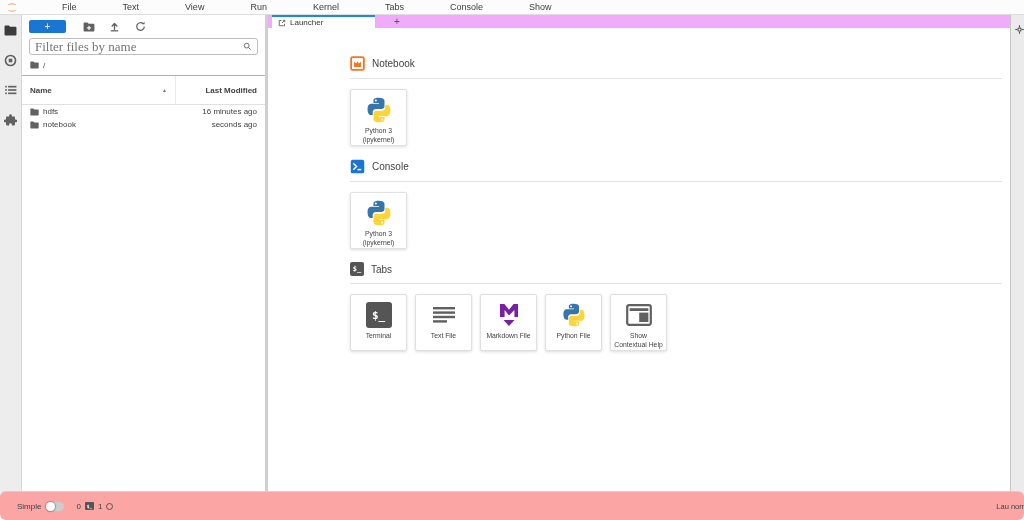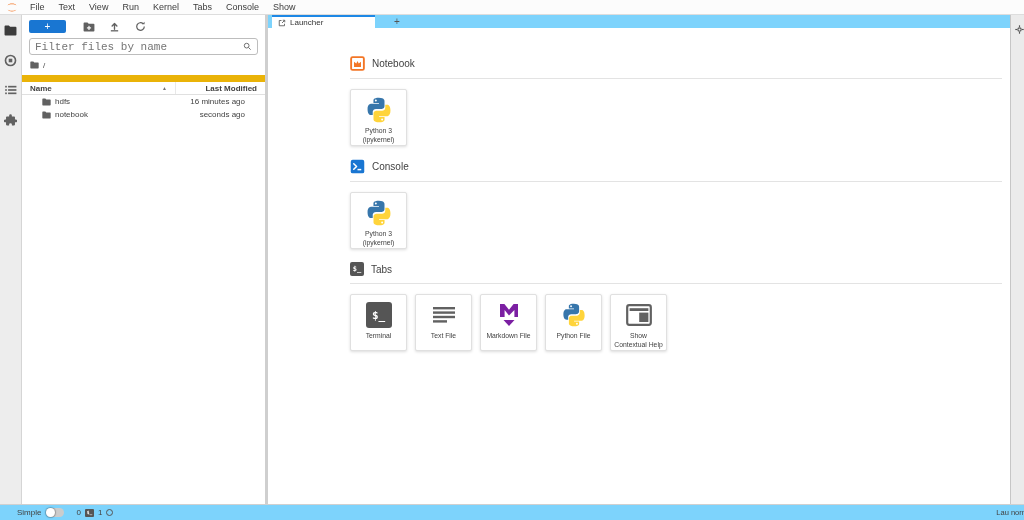--- a/index.html
+++ b/index.html
@@ -4,55 +4,55 @@
 <style>
   * { margin:0; padding:0; box-sizing:border-box; }
   html,body { background:#888; }
   .app {
     position:relative; width:1024px; height:520px; overflow:hidden;
     background:#fff; font-family:"Liberation Sans", sans-serif;
     -webkit-font-smoothing:antialiased; color:#424242;
   }
   
   .menubar { height:15px; background:#fcfcfc; border-bottom:1px solid #ddd;
-    display:flex; align-items:center; }
+    display:flex; align-items:center;gap:32px; }
   .logo { width:23px; height:14px; display:flex; align-items:center; justify-content:center; }
   .menu-item { font-size:9px; color:#3c3c3c; padding:0 7px; line-height:14px; cursor:pointer; }
   
   .workspace { position:absolute; top:15px; bottom:12px; left:0; right:0; display:flex; }
   .activitybar { width:22px; background:#ededed; border-right:1px solid #d5d5d5;
     display:flex; flex-direction:column; align-items:center; padding-top:8px; gap:16px; }
   .act-btn { width:14px; height:14px; display:flex; align-items:center; justify-content:center; cursor:pointer; }
   
   .filebrowser { width:243px; background:#fff; display:flex; flex-direction:column; overflow:hidden; }
   .fb-toolbar { display:flex; align-items:center; padding:5px 7px 3px 7px; }
   .btn-new-launcher { width:37px; height:13px; background:#1976d2; border:none; border-radius:2px;
     color:#fff; font-size:10px; line-height:11px; cursor:pointer; margin-right:16px;
     display:flex; align-items:center; justify-content:center; font-family:inherit; }
   .fb-tool-icon { width:13px; height:13px; margin-right:13px; display:flex; align-items:center; justify-content:center; cursor:pointer; }
   .fb-filter { margin:2px 7px 0 7px; height:17px; border:1px solid #bdbdbd; border-radius:3px;
     display:flex; align-items:center; padding:0 5px; background:#fff; }
-  .fb-filter input { flex:1; border:none; outline:none; font-size:11px; color:#616161;
-    font-family:Liberation Mono, monospace; background:transparent; min-width:0; }
+  .fb-filter input { flex:1; border:none; outline:none; font-size:13px; color:#616161;
+    font-family:Liberation Serif, serif; background:transparent; min-width:0; }
   .fb-crumb { display:flex; align-items:center; gap:4px; padding:0 8px; height:16px; margin-top:2px;
     font-size:8px; color:#424242; }
-  .fb-head { display:flex; align-items:center; height:20px; padding:0 8px; margin-top:2px;
-    border-top:7px solid #eab308; border-bottom:1px solid #e0e0e0;
+  .fb-head { display:flex; align-items:center; height:30px; padding:0 8px; margin-top:2px;
+    border-top:1px solid #eab308; border-bottom:1px solid #e0e0e0;
     font-size:8px; font-weight:bold; color:#424242; }
   .fb-head .name-h { flex:1; cursor:pointer; }
   .fb-head .caret { font-size:5px; color:#757575; margin-right:8px; }
   .fb-head .mod-h { width:82px; text-align:right; border-left:1px solid #e8e8e8; cursor:pointer;
     height:100%; display:flex; align-items:center; justify-content:flex-end; }
-  .fb-row { display:flex; align-items:center; height:13px; padding:0 20px; font-size:8px; color:#424242; cursor:pointer; }
+  .fb-row { display:flex; align-items:center; height:13px; padding:0 8px; font-size:8px; color:#424242; cursor:pointer; }
   .fb-row .r-name { flex:1; display:flex; align-items:center; gap:4px; }
   .fb-row .r-mod { text-align:right; }
   
   .splitter { width:3px; background:#cfcfcf; cursor:col-resize; }
   .main { flex:1; display:flex; flex-direction:column; min-width:0; }
-  .tabbar { height:13px; background:#7dd3fc; display:flex; align-items:stretch; padding-left:4px; }
+  .tabbar { height:13px; background:#f0abfc; display:flex; align-items:stretch; padding-left:4px; }
   .tab { width:103px; background:#fff; border-top:2px solid #1e88e5;
     display:flex; align-items:center; gap:4px; padding:0 6px; font-size:8px; color:#333; cursor:pointer; }
   .add-tab { width:26px; margin-left:9px; display:flex; align-items:center; justify-content:center;
     color:#555; font-size:10px; cursor:pointer; }
   .launcher { flex:1; background:#fff; padding:28px 8px 0 82px; overflow:hidden; border-bottom:1px solid #d5d5d5; }
   .section-header { display:flex; align-items:center; gap:7px; padding-bottom:7px;
     border-bottom:1px solid #e3e3e3; }
   .section-title { font-size:10px; color:#424242; }
   .cards { display:flex; gap:8px; margin:10px 0 13px 0; }
   .card { width:57px; height:57px; background:#fff; border:1px solid #e0e0e0; border-radius:2px;
@@ -61,23 +61,23 @@
   .card-icon { height:30px; display:flex; align-items:center; justify-content:center; }
   .card-label { font-size:6.8px; line-height:1.3; text-align:center; color:#424242; margin-top:2px; padding:0 2px; }
   .term-box { background:#555; color:#fff; border-radius:2px; display:flex; align-items:center;
     justify-content:center; font-family:"DejaVu Sans Mono", monospace; font-weight:bold; }
   .term-box.sec { width:14px; height:14px; font-size:7px; }
   .term-box.card-t { width:26px; height:26px; font-size:11px; border-radius:3px; }
   .term-box.st { width:9px; height:8px; font-size:4.5px; border-radius:1px; }
   .rightstrip { width:14px; background:#ebebeb; border-left:1px solid #c6c6c6; position:relative; }
   .rightstrip .strip-icon { position:absolute; top:10px; left:4px; cursor:pointer; }
   
-  .statusbar { position:absolute; left:0; right:0; bottom:0; height:16px; background:#7dd3fc;
+  .statusbar { position:absolute; left:0; right:0; bottom:0; height:29px; background:#fca5a5;
     border-top:1px solid #d0d0d0; display:flex; align-items:center; padding-left:17px;
-    font-size:8px; color:#424242; overflow:hidden; }
+    font-size:8px; color:#424242; overflow:hidden;border-radius:6px; }
   .toggle { width:18px; height:9px; border-radius:5px; background:#ccc; position:relative;
     margin-left:5px; cursor:pointer; flex:none; }
   .toggle .knob { position:absolute; left:0; top:0; width:9px; height:9px; border-radius:50%;
     background:#fff; box-shadow:0 0 1px 1px rgba(0,0,0,0.25); }
   .st-group { display:flex; align-items:center; gap:4px; margin-left:12px; cursor:pointer; }
   .kernel-ring { width:7px; height:7px; border:1.5px solid #555; border-radius:50%; }
   .st-right { margin-left:auto; margin-right:-4px; white-space:nowrap; font-size:7.5px; color:#424242; }
   svg { display:block; }
 </style>
 </head>

